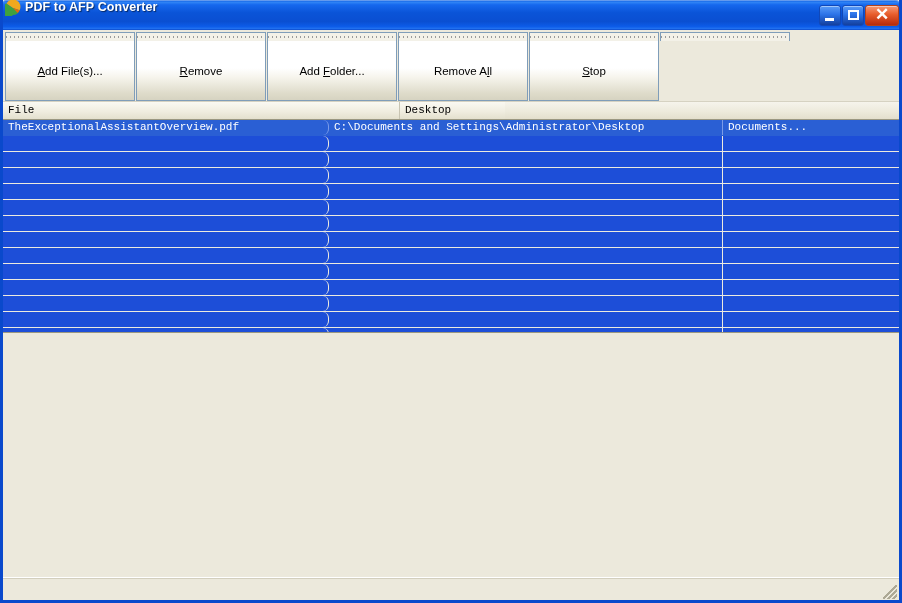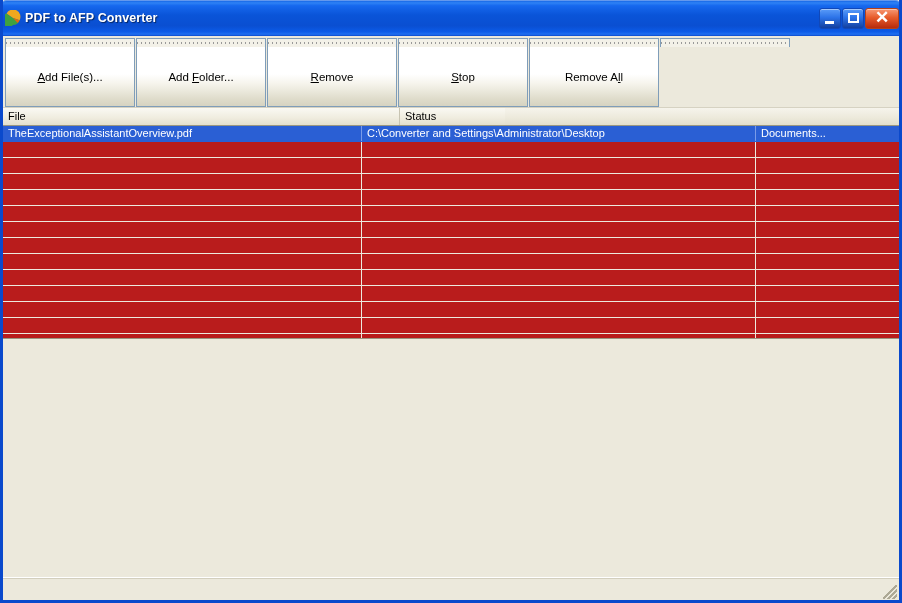--- a/index.html
+++ b/index.html
@@ -23,33 +23,32 @@
     background: #ECE9DC;
     border-left: 3px solid #0A49CC;
     border-right: 3px solid #0A49CC;
     border-bottom: 3px solid #0A49CC;
     overflow: hidden;
   }
 
   
   #title-bar {
     position: relative;
-    height: 36px;
+    height: 30px;
     margin: 0 -3px;
     background: linear-gradient(to bottom,
         #0A5BE0 0%,
         #2E82F5 8%,
         #1668EE 16%,
         #0A54D8 42%,
         #0A4FD2 72%,
         #0C5BE8 88%,
         #1F6FF0 95%,
         #0A49CC 100%);
     display: flex;
-    align-items: center;
     border-top-left-radius: 7px;
     border-top-right-radius: 7px;
     box-shadow: inset 0 1px 0 rgba(255,255,255,0.35);
   }
   #title-icon {
     width: 16px; height: 16px;
     margin-left: 5px;
     margin-right: 4px;
     flex: 0 0 auto;
     position: relative;
@@ -162,24 +161,25 @@
   #toolbar-filler {
     flex: 1 1 auto;
     background: #ECE9DC;
   }
 
   
   #list-view {
     position: relative;
     margin: 0;
     height: 231px;
-    background: #b91c1c;
+    background: #1d4ed8;
     border-bottom: 1px solid #9A9781;
     box-sizing: border-box;
     overflow: hidden;
+    font-family: Liberation Mono, monospace;
   }
   #list-header {
     display: flex;
     height: 18px;
     background: linear-gradient(to bottom, #F6F4EC 0%, #EDEADC 55%, #E3DFCD 100%);
     border-bottom: 1px solid #9A9781;
     box-sizing: border-box;
   }
   .col-head {
     box-sizing: border-box;
@@ -214,21 +214,21 @@
     font-size: 11px;
     line-height: 15px;
     white-space: nowrap;
     overflow: hidden;
     border-right: 1px solid #EDEADF;
   }
   .lv-row.selected .lv-cell {
     color: #FFFFFF;
     border-right-color: #7A9BE8;
   }
-  .c-file   { width: 359px; }
+  .c-file   { width: 326px; border-radius: 6px; }
   .c-path   { width: 394px; }
   .c-status { width: 105px; border-right: none !important; }
 
   
   #options-area {
     position: relative;
     height: 196px;
     background: #ECE9DC;
     box-sizing: border-box;
   }
@@ -289,56 +289,56 @@
   <div id="toolbar">
     <div class="tool-btn">
       <div class="tool-grip"></div>
       <div class="tool-face">
         <span class="tool-label"><u>A</u>dd File(s)...</span>
       </div>
     </div>
     <div class="tool-btn">
       <div class="tool-grip"></div>
       <div class="tool-face">
+        <span class="tool-label"><u>R</u>emove</span>
+      </div>
+    </div>
+    <div class="tool-btn">
+      <div class="tool-grip"></div>
+      <div class="tool-face">
         <span class="tool-label">Add <u>F</u>older...</span>
       </div>
     </div>
     <div class="tool-btn">
       <div class="tool-grip"></div>
       <div class="tool-face">
-        <span class="tool-label"><u>R</u>emove</span>
+        <span class="tool-label">Remove A<u>l</u>l</span>
       </div>
     </div>
     <div class="tool-btn">
       <div class="tool-grip"></div>
       <div class="tool-face">
         <span class="tool-label"><u>S</u>top</span>
-      </div>
-    </div>
-    <div class="tool-btn">
-      <div class="tool-grip"></div>
-      <div class="tool-face">
-        <span class="tool-label">Remove A<u>l</u>l</span>
       </div>
     </div>
     <div class="tool-btn">
       <div class="tool-grip"></div>
     </div>
     <div id="toolbar-filler"></div>
   </div>
 
   <div id="list-view">
     <div id="list-header">
       <div class="col-head" id="col-file">File</div>
-      <div class="col-head" id="col-status">Status</div>
+      <div class="col-head" id="col-status">Desktop</div>
     </div>
     <div id="list-rows">
       <div class="lv-row selected">
         <div class="lv-cell c-file">TheExceptionalAssistantOverview.pdf</div>
-        <div class="lv-cell c-path">C:\Converter and Settings\Administrator\Desktop</div>
+        <div class="lv-cell c-path">C:\Documents and Settings\Administrator\Desktop</div>
         <div class="lv-cell c-status">Documents...</div>
       </div>
       <div id="empty-rows">
           <div class="lv-row">
             <div class="lv-cell c-file">&nbsp;</div>
             <div class="lv-cell c-path">&nbsp;</div>
             <div class="lv-cell c-status">&nbsp;</div>
           </div>
           <div class="lv-row">
             <div class="lv-cell c-file">&nbsp;</div>

